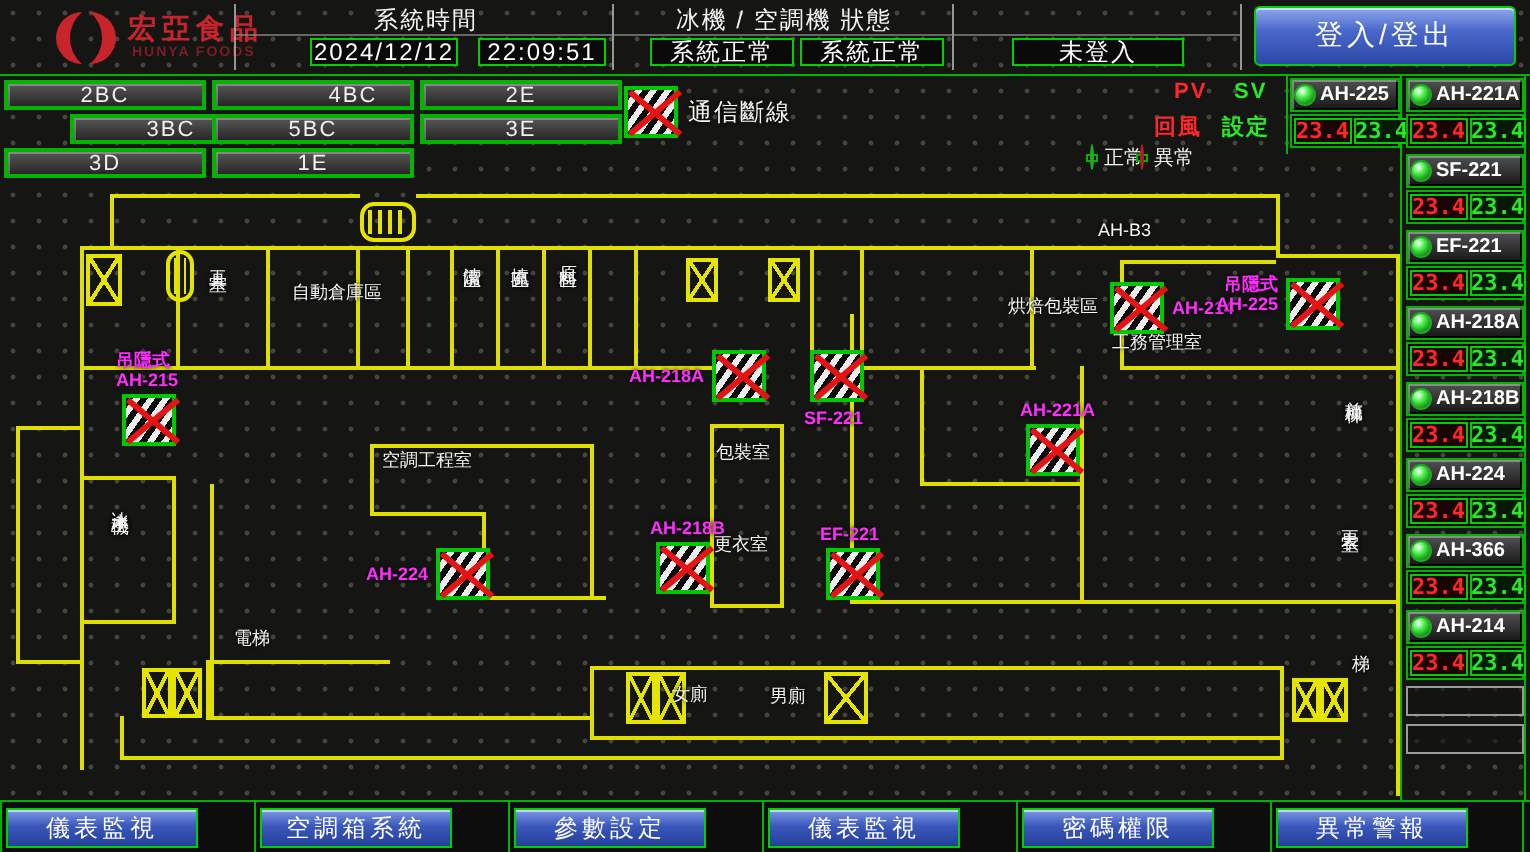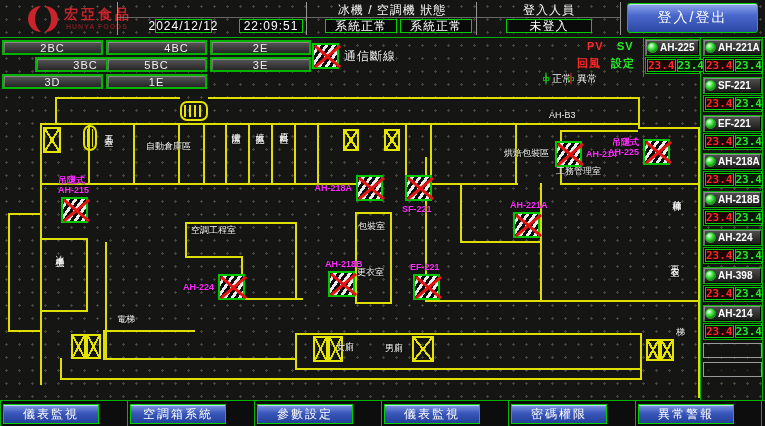--- a/index.html
+++ b/index.html
@@ -233,26 +233,26 @@
     </svg>
     <div class="brand">宏亞食品</div>
     <div class="brand-sub">HUNYA FOODS</div>
     <div class="hsep" style="left:117px"></div>
     <div class="hsep" style="left:306px"></div>
     <div class="hsep" style="left:476px"></div>
     <div class="hsep" style="left:620px"></div>
     <div class="hmid" style="left:118px;top:17px;width:188px"></div>
     <div class="hmid" style="left:307px;top:17px;width:169px"></div>
     <div class="hmid" style="left:477px;top:17px;width:143px"></div>
-    <div class="gbox" style="left:155px;top:19px;width:57px;height:14px">2024/12/12</div>
+    <div class="hlabel" style="left:120px;width:186px">系統時間</div>
+    <div class="gbox" style="left:155px;top:19px;width:74px;height:14px">2024/12/12</div>
     <div class="gbox" style="left:239px;top:19px;width:64px;height:14px">22:09:51</div>
     <div class="hlabel" style="left:308px;width:168px">冰機 / 空調機 狀態</div>
     <div class="gbox" style="left:325px;top:19px;width:72px;height:14px">系統正常</div>
     <div class="gbox" style="left:400px;top:19px;width:72px;height:14px">系統正常</div>
-    <div class="hlabel" style="left:478px;width:142px">登入人員</div>
     <div class="gbox" style="left:506px;top:19px;width:86px;height:14px">未登入</div>
     <button id="loginbtn">登入/登出</button>
   </div>
 
   <div id="nav">
       <div class="navbtn" style="left: 2px; top: 40px;">2BC</div>
       <div class="navbtn" style="left: 106px; top: 40px; padding-left: 40px;">4BC</div>
       <div class="navbtn" style="left: 210px; top: 40px;">2E</div>
       <div class="navbtn" style="left: 2px; top: 57px; margin-left: 33px;">3BC</div>
       <div class="navbtn" style="left: 106px; top: 57px;">5BC</div>
@@ -335,21 +335,21 @@
       <div class="ubtn" style="left: 703px; top: 229px; width: 59px;">
         <span class="led"></span>
         <span>AH-224</span>
       </div>
       <div class="vpair" style="left: 703px; top: 247px; width: 59px;">
         <span class="vbox pv">23.4</span>
         <span class="vbox sv">23.4</span>
       </div>
       <div class="ubtn" style="left: 703px; top: 267px; width: 59px;">
         <span class="led"></span>
-        <span>AH-398</span>
+        <span>AH-366</span>
       </div>
       <div class="vpair" style="left: 703px; top: 285px; width: 59px;">
         <span class="vbox pv">23.4</span>
         <span class="vbox sv">23.4</span>
       </div>
       <div class="ubtn" style="left: 703px; top: 305px; width: 59px;">
         <span class="led"></span>
         <span>AH-214</span>
       </div>
       <div class="vpair" style="left: 703px; top: 323px; width: 59px;">

